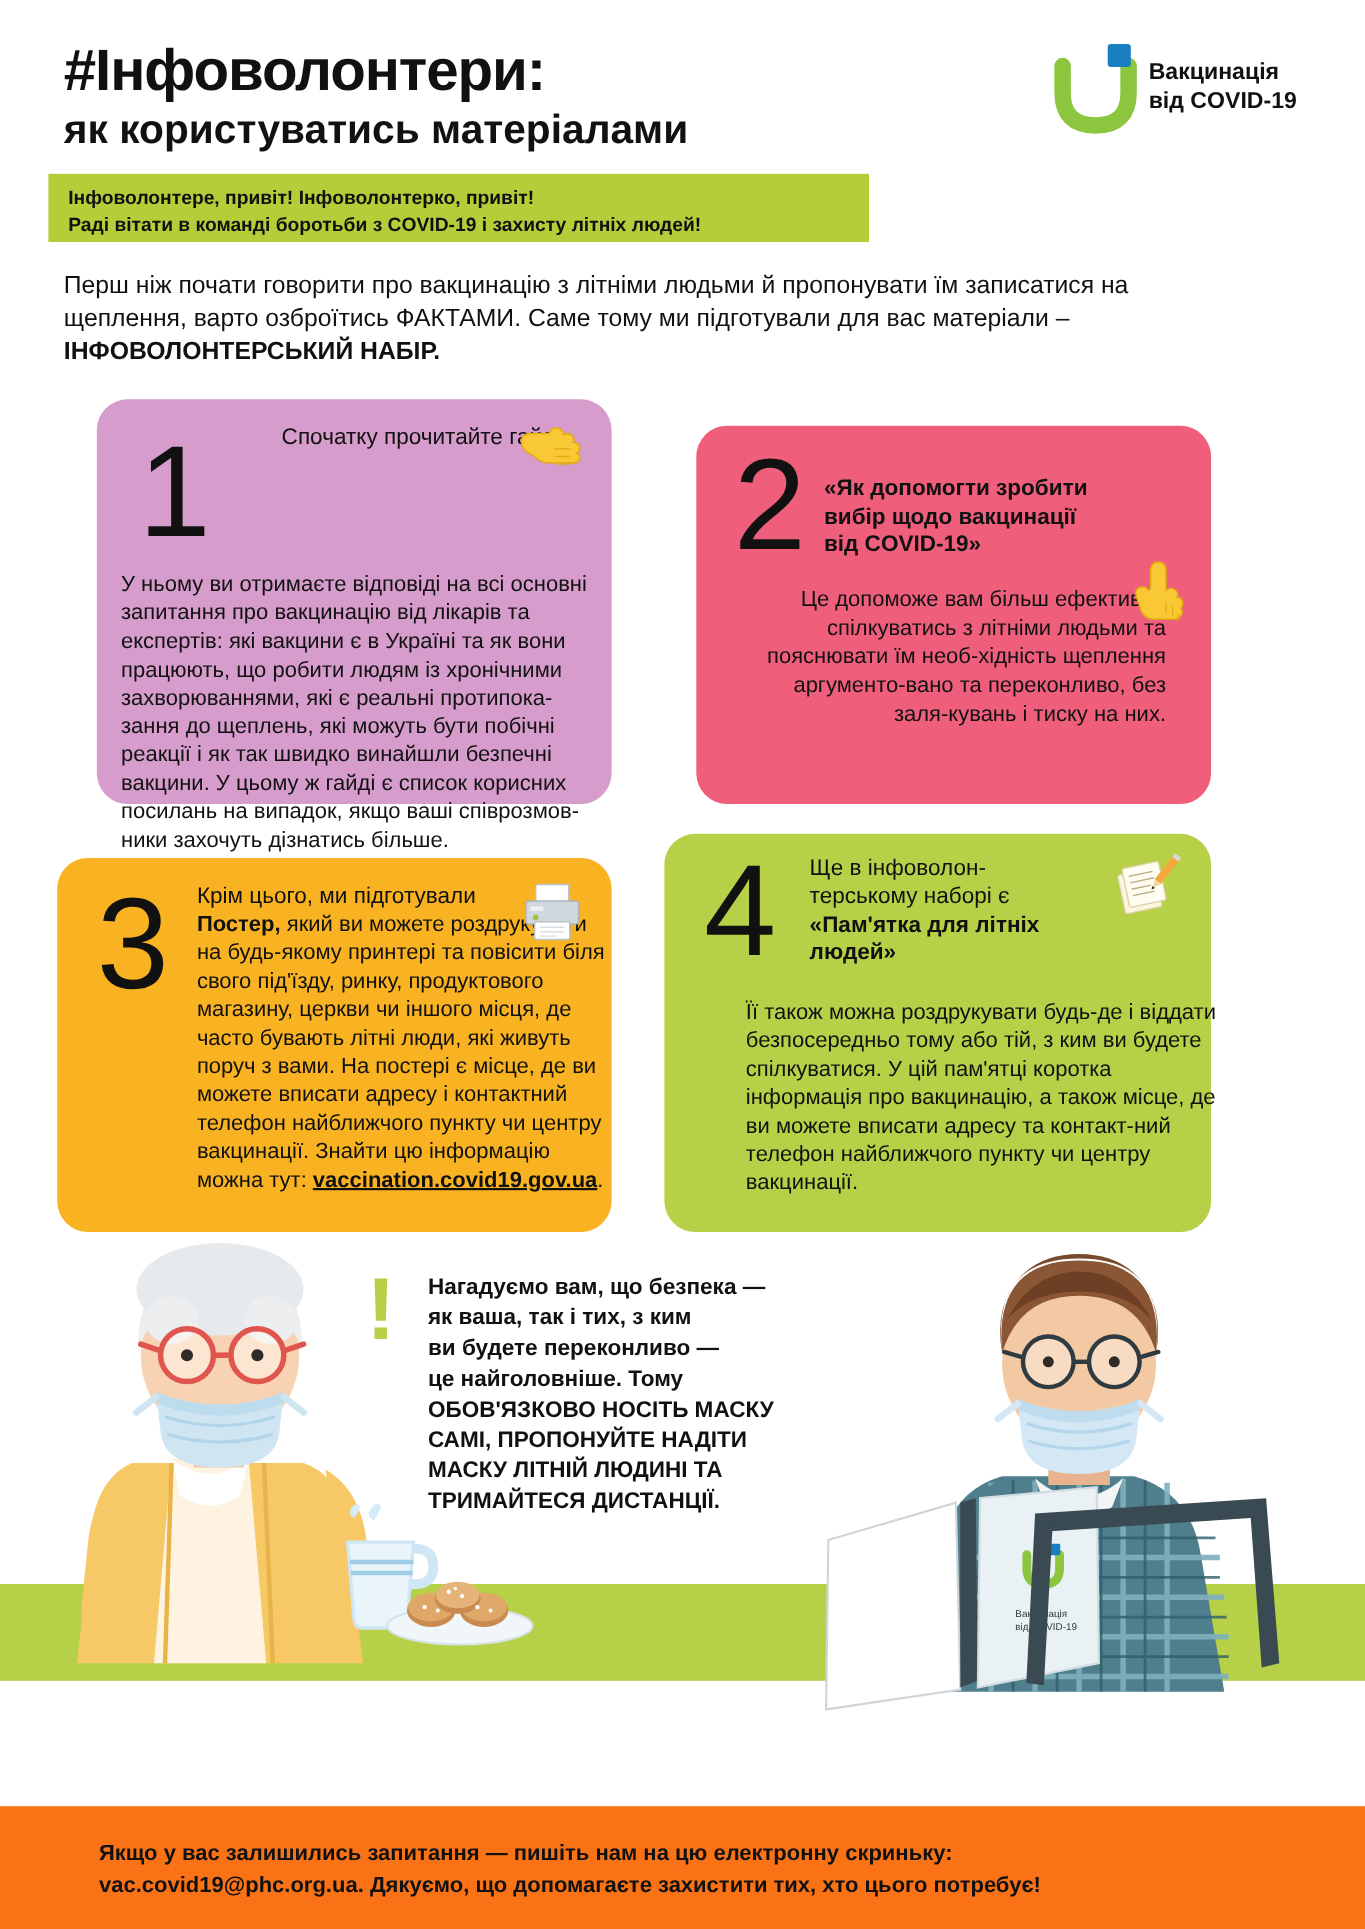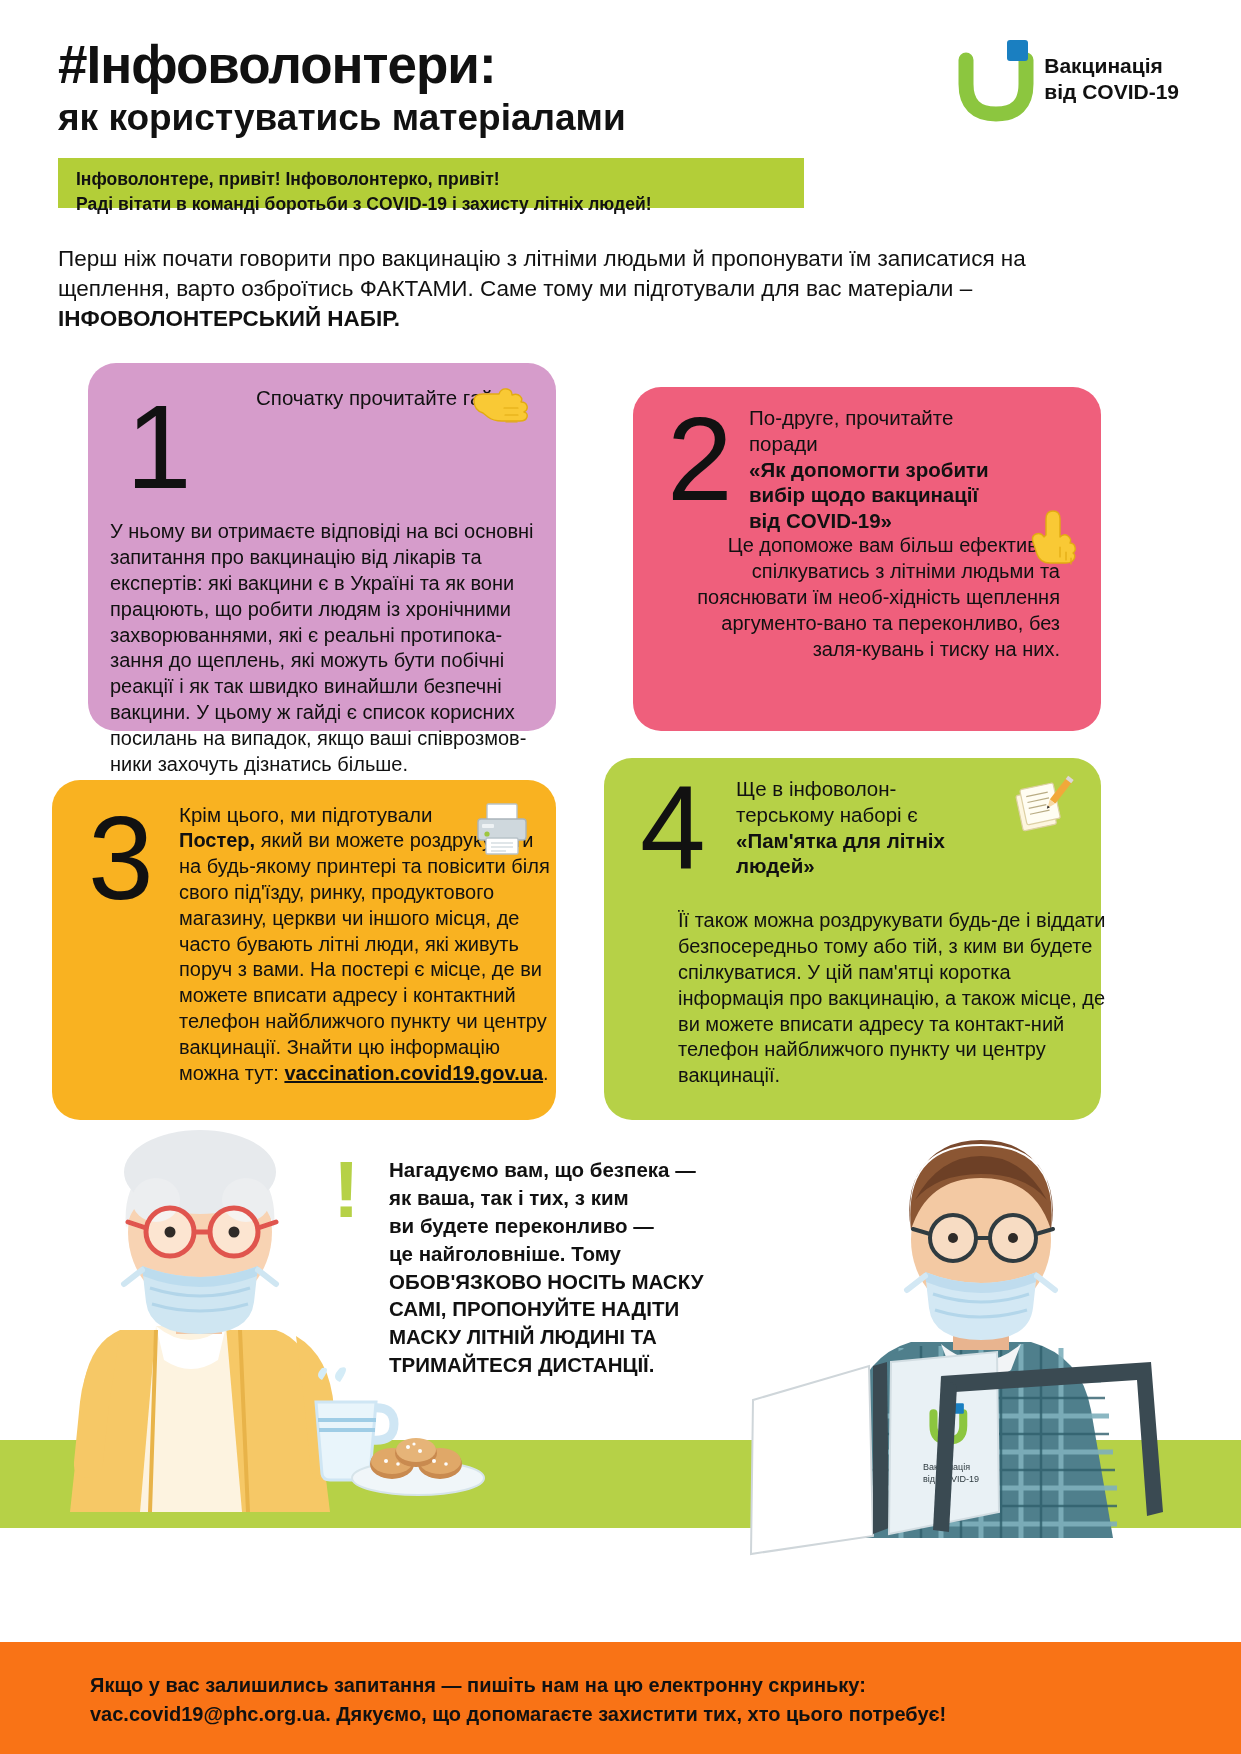--- a/index.html
+++ b/index.html
@@ -23,21 +23,21 @@
     line-height:1.1; margin-top:6px; white-space:nowrap;
   }
   .logo-block { position:absolute; right:62px; top:40px; display:flex; align-items:center; gap:14px; }
   .logo-mark { position:relative; width:68px; height:78px; }
   .logo-v { position:absolute; left:0; bottom:0; width:68px; height:62px; }
   .logo-dot { position:absolute; right:2px; top:0; width:21px; height:21px; background:#1a7fc1; border-radius:3px; }
   .logo-text { font-size:21px; font-weight:bold; color:#111; line-height:1.25; white-space:nowrap; }
 
   
   .banner {
-    position:absolute; left:58px; top:158px; width:746px; height:50px;
+    position:absolute; left:44px; top:158px; width:746px; height:62px;
     background:#b3ce38;
   }
   .banner-inner { padding:9px 0 0 18px; }
   .banner-line { font-size:17.5px; font-weight:bold; color:#111; line-height:1.42; white-space:nowrap; }
 
   
   .intro {
     position:absolute; left:58px; top:244px; width:1000px;
     font-size:22.5px; color:#111; line-height:1.34;
   }
@@ -153,21 +153,21 @@
     <div class="body-txt">У ньому ви отримаєте відповіді на всі основні запитання про вакцинацію від лікарів та експертів: які вакцини є в Україні та як вони працюють, що робити людям із хронічними захворюваннями, які є реальні протипока-зання до щеплень, які можуть бути побічні реакції і як так швидко винайшли безпечні вакцини. У цьому ж гайді є список корисних посилань на випадок, якщо ваші співрозмов-ники захочуть дізнатись більше.</div>
     <svg class="card-icon icon-point-right" viewBox="0 0 64 50">
       <path d="M2 14 q0 -7 9 -7 h16 q2 -6 8 -5 q5 1 5 6 q5 -2 8 1 q3 3 1 6 q5 0 6 4 q1 4 -3 6 q4 1 3 5 q-1 4 -7 4 h-18 q-9 0 -14 -4 l-5 -4 q-9 -3 -9 -12 z" fill="#f9c935" stroke="#e2ab12" stroke-width="1.4" stroke-linejoin="round"></path>
       <path d="M32 21 h14 M33 28 h13 M34 35 h11" stroke="#e2ab12" stroke-width="1.2" fill="none" stroke-linecap="round"></path>
     </svg>
   </div>
 
   <div class="card card-2 c2">
     <div class="num">2</div>
     <div class="head-txt">
-      <span>По-друге, прочитайте поради</span><br>
+      <br>
       <span class="b">«Як допомогти зробити вибір щодо вакцинації від COVID-19»</span>
     </div>
     <div class="body-txt">Це допоможе вам більш ефективно спілкуватись з літніми людьми та пояснювати їм необ-хідність щеплення аргументо-вано та переконливо, без заля-кувань і тиску на них.</div>
     <svg class="card-icon icon-point-up" viewBox="0 0 50 72">
       <path d="M17 26 v-16 q0 -8 7 -8 q7 0 7 8 v18 q4 -4 8 -1 q4 3 2 7 q4 0 5 4 q1 4 -2 6 q3 2 1 6 q-2 4 -8 4 h-16 q-10 0 -13 -9 l-4 -12 q-2 -6 3 -8 q5 -2 8 3 z" fill="#f9c935" stroke="#e2ab12" stroke-width="1.4" stroke-linejoin="round"></path>
       <path d="M31 38 v10 M37 43 v8 M42 49 v6" stroke="#e2ab12" stroke-width="1.2" fill="none" stroke-linecap="round"></path>
     </svg>
   </div>
 
   <div class="card card-3 c3">

